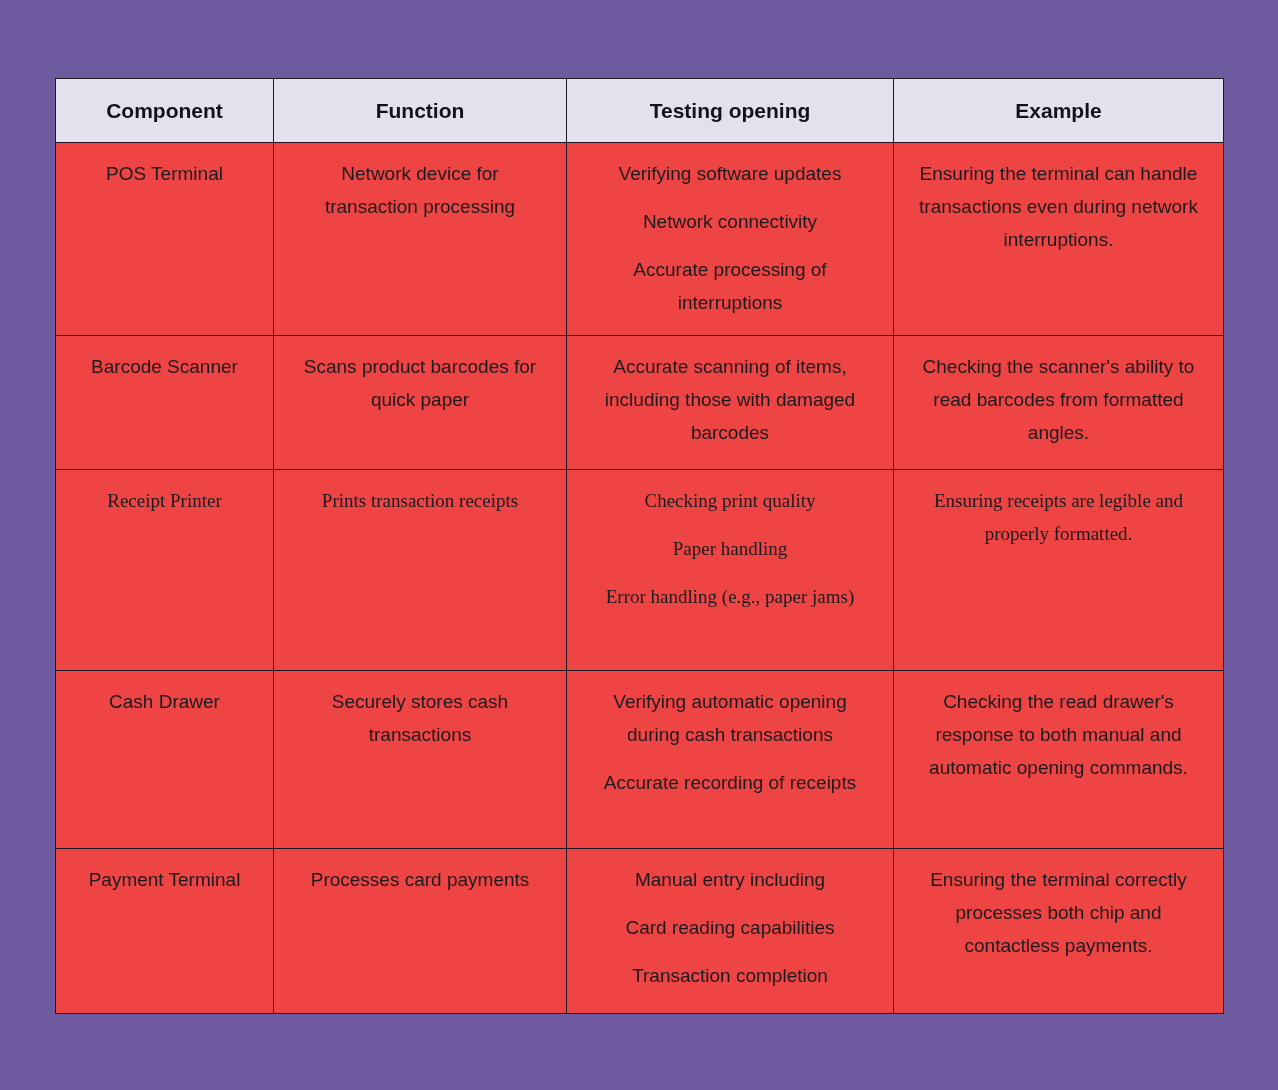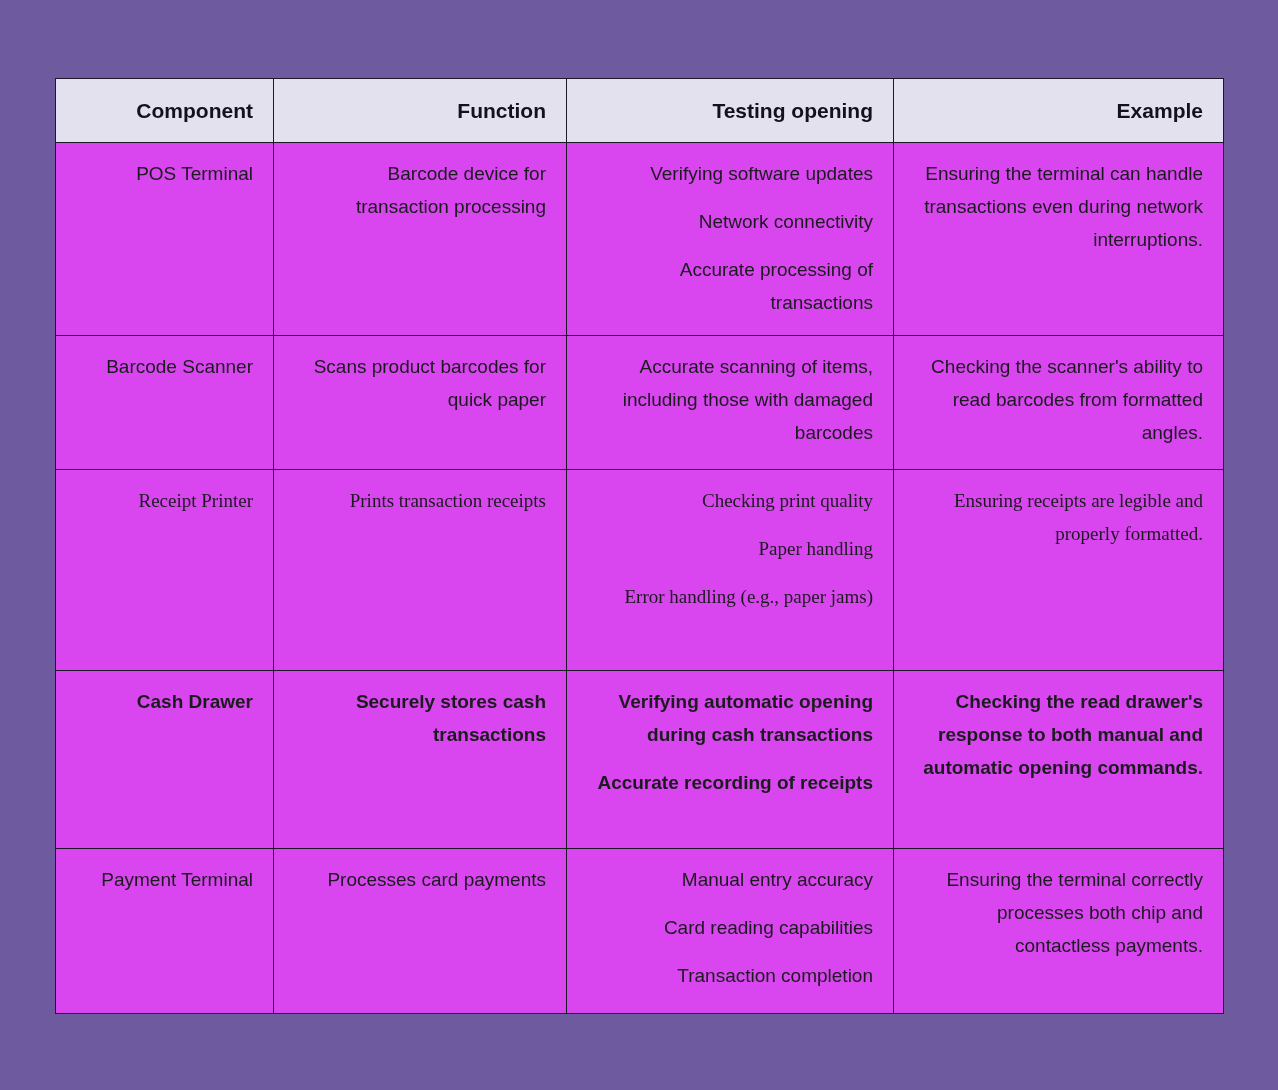--- a/index.html
+++ b/index.html
@@ -22,50 +22,50 @@
   }
   table {
     border-collapse: collapse;
     table-layout: fixed;
     width: 1168px;
     background: #ffffff;
   }
   th, td {
     border: 1.5px solid #1e1826;
     vertical-align: top;
-    text-align: right;
+    text-align: center;
     box-sizing: border-box;
     padding: 14px 20px 16px 20px;
     overflow: hidden;
   }
   thead th {
     background: #e4e1ef;
     vertical-align: middle;
     height: 64px;
     font-size: 21px;
     font-weight: 700;
     color: #14111c;
     padding-top: 0;
     padding-bottom: 0;
   }
   td {
-    background: #d946ef;
+    background: #ef4444;
     font-size: 19px;
     line-height: 33px;
   }
   td p {
     margin: 0 0 15px 0;
   }
   td p:last-child {
     margin-bottom: 0;
   }
   tbody tr:nth-child(1) { height: 188px; }
   tbody tr:nth-child(2) { height: 134px; }
   tbody tr:nth-child(3) { height: 201px; font-family: Liberation Serif, serif; }
-  tbody tr:nth-child(4) { height: 178px; font-weight: bold; }
+  tbody tr:nth-child(4) { height: 178px; }
   tbody tr:nth-child(5) { height: 165px; margin-left: 41px; }
 </style>
 </head>
 <body>
 
 <div class="table-wrap">
   <table>
     <colgroup>
       <col style="width:218px">
       <col style="width:293px">
@@ -79,26 +79,26 @@
         <th>Testing opening</th>
         <th>Example</th>
       </tr>
     </thead>
     <tbody>
         <tr>
           <td>
             <p>POS Terminal</p>
           </td>
           <td>
-            <p>Barcode device for transaction processing</p>
+            <p>Network device for transaction processing</p>
           </td>
           <td>
             <p>Verifying software updates</p>
             <p>Network connectivity</p>
-            <p>Accurate processing of transactions</p>
+            <p>Accurate processing of interruptions</p>
           </td>
           <td>
             <p>Ensuring the terminal can handle transactions even during network interruptions.</p>
           </td>
         </tr>
         <tr>
           <td>
             <p>Barcode Scanner</p>
           </td>
           <td>
@@ -143,21 +143,21 @@
           </td>
         </tr>
         <tr>
           <td>
             <p>Payment Terminal</p>
           </td>
           <td>
             <p>Processes card payments</p>
           </td>
           <td>
-            <p>Manual entry accuracy</p>
+            <p>Manual entry including</p>
             <p>Card reading capabilities</p>
             <p>Transaction completion</p>
           </td>
           <td>
             <p>Ensuring the terminal correctly processes both chip and contactless payments.</p>
           </td>
         </tr>
       </tbody>
   </table>
 </div>

